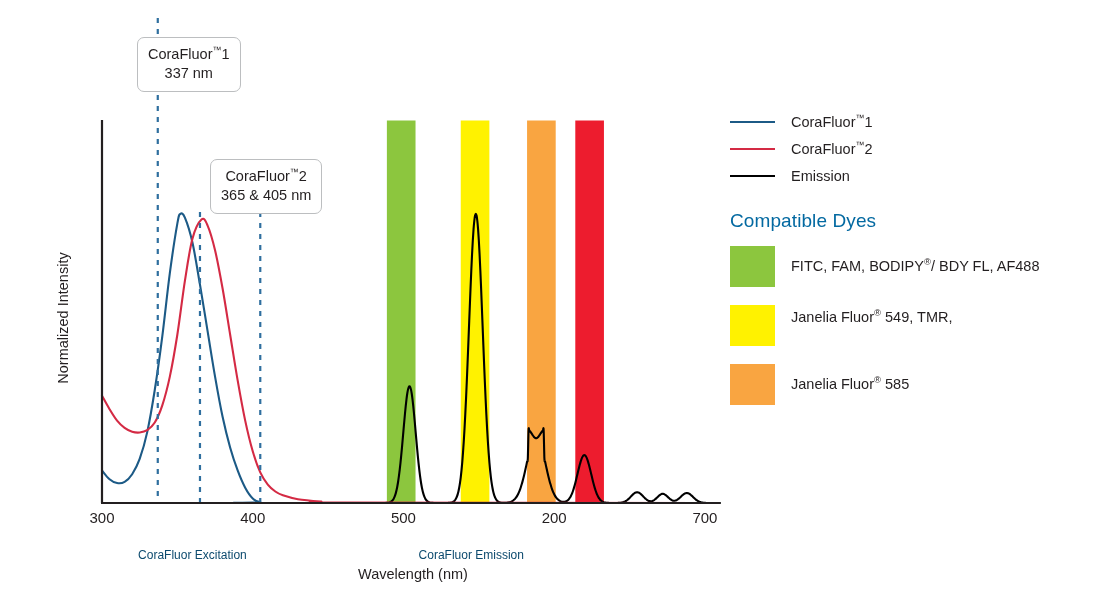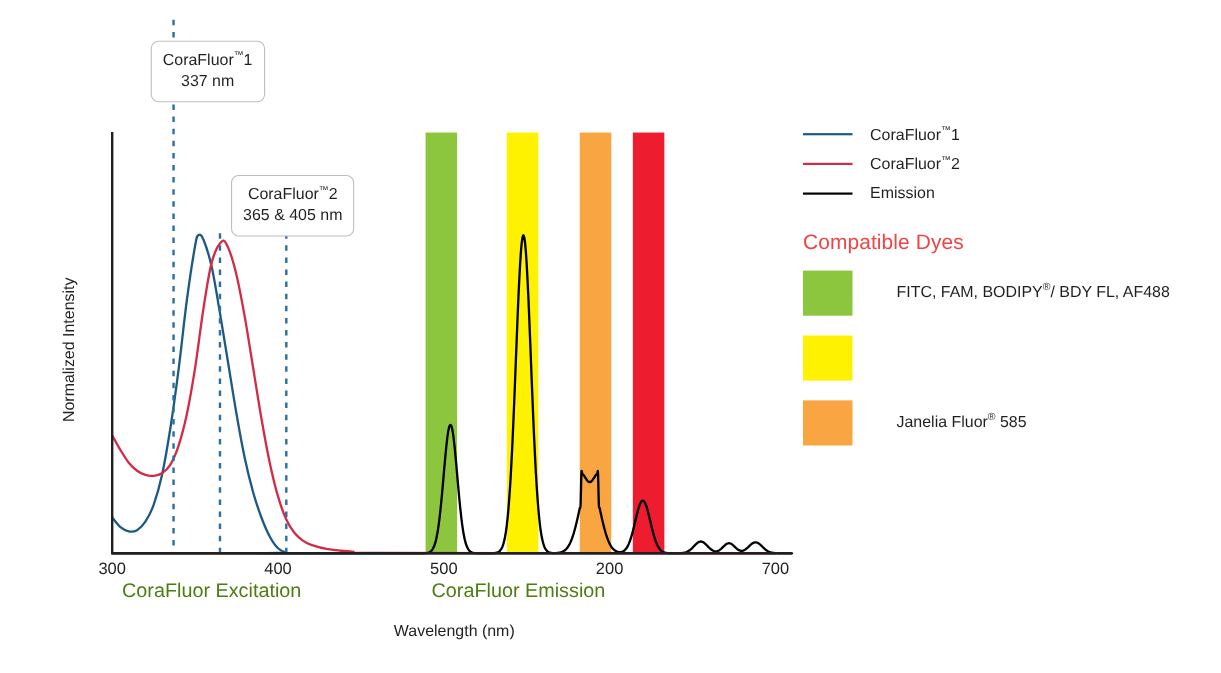--- a/index.html
+++ b/index.html
@@ -48,24 +48,25 @@
   
   .axis-tick {
     position: absolute;
     font-size: 15px;
     color: #231f20;
     transform: translateX(-50%);
     white-space: nowrap;
   }
   .region-label {
     position: absolute;
-    font-size: 18px;
-    color: #4d7c0f;
+    font-size: 12px;
+    color: #0c4a6e;
     transform: translateX(-50%);
     white-space: nowrap;
+    margin-top: 21px;
   }
   #xlabel {
     position: absolute;
     top: 566px;
     left: 413px;
     transform: translateX(-50%);
     font-size: 14.5px;
     color: #231f20;
     white-space: nowrap;
   }
@@ -110,29 +111,28 @@
     vertical-align: super;
     letter-spacing: 0;
   }
   .sup-reg {
     font-size: 9.5px;
     vertical-align: super;
   }
   #dyes-heading {
     margin-top: 21px;
     font-size: 19px;
-    color: #ef4444;
+    color: #0369a1;
     letter-spacing: 0.1px;
   }
   #dye-list { margin-top: 14px; }
   .dye-row {
     display: flex;
     align-items: flex-start;
     margin-bottom: 18px;
-    gap: 24px;
   }
   .dye-swatch {
     width: 45px;
     height: 41px;
     flex: 0 0 auto;
     margin-right: 16px;
   }
   .dye-label {
     font-size: 14.5px;
     line-height: 1.33;
@@ -204,20 +204,21 @@
     <div id="dye-list">
         <div class="dye-row">
           <span class="dye-swatch" style="background: rgb(140, 198, 62);"></span>
           <span class="dye-label">
             <div>FITC, FAM, BODIPY<span class="sup-reg">®</span>/ BDY FL, AF488</div>
           </span>
         </div>
         <div class="dye-row two-line">
           <span class="dye-swatch" style="background: rgb(255, 242, 0);"></span>
           <span class="dye-label">
+            <div>Janelia Fluor<span class="sup-reg">®</span> 549, TMR,</div>
           </span>
         </div>
         <div class="dye-row">
           <span class="dye-swatch" style="background: rgb(249, 165, 65);"></span>
           <span class="dye-label">
             <div>Janelia Fluor<span class="sup-reg">®</span> 585</div>
           </span>
         </div>
       </div>
   </div>

